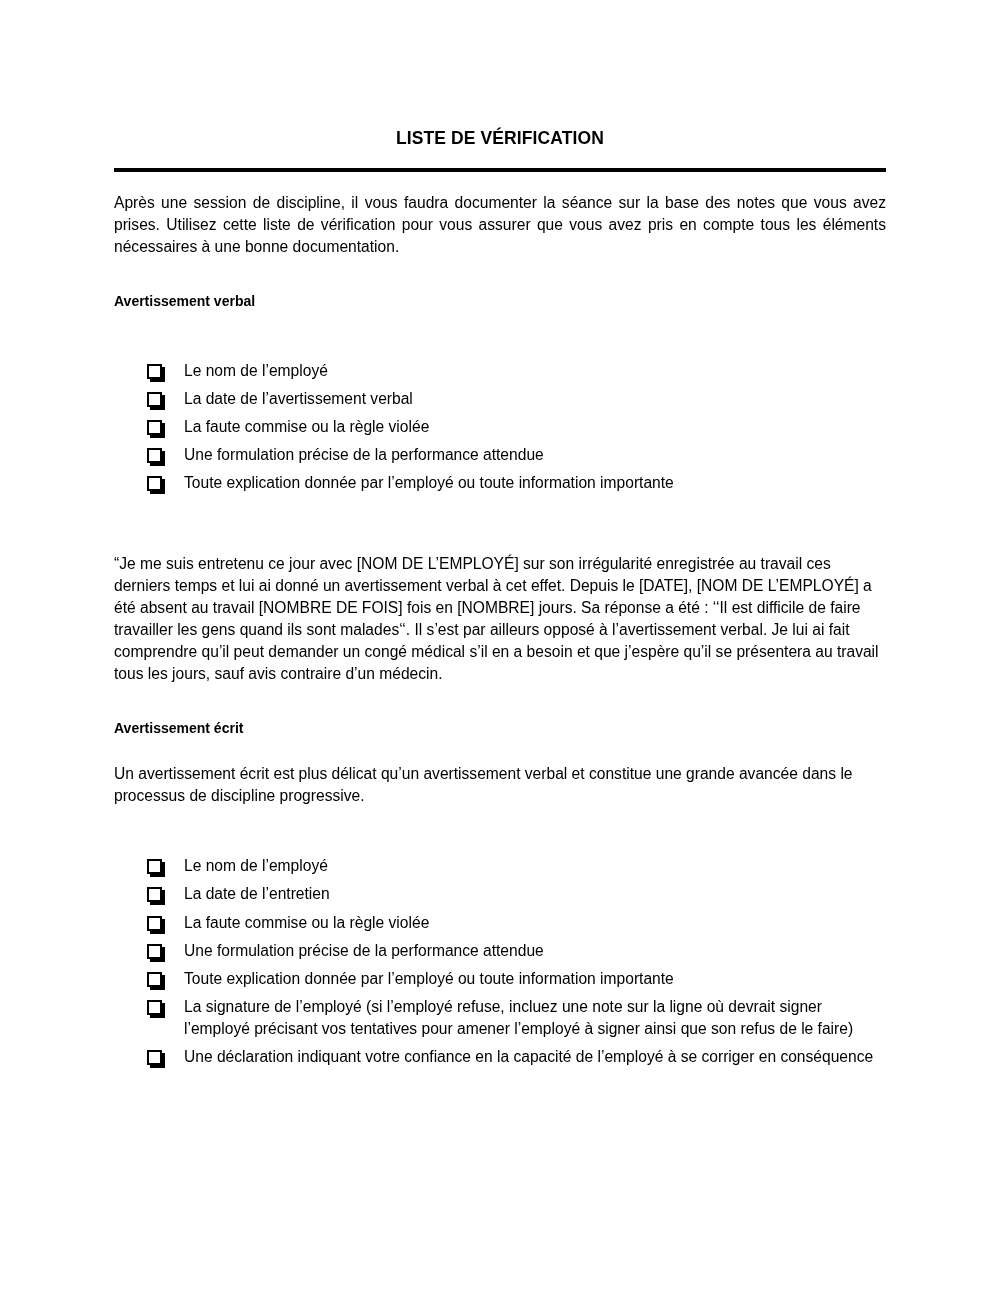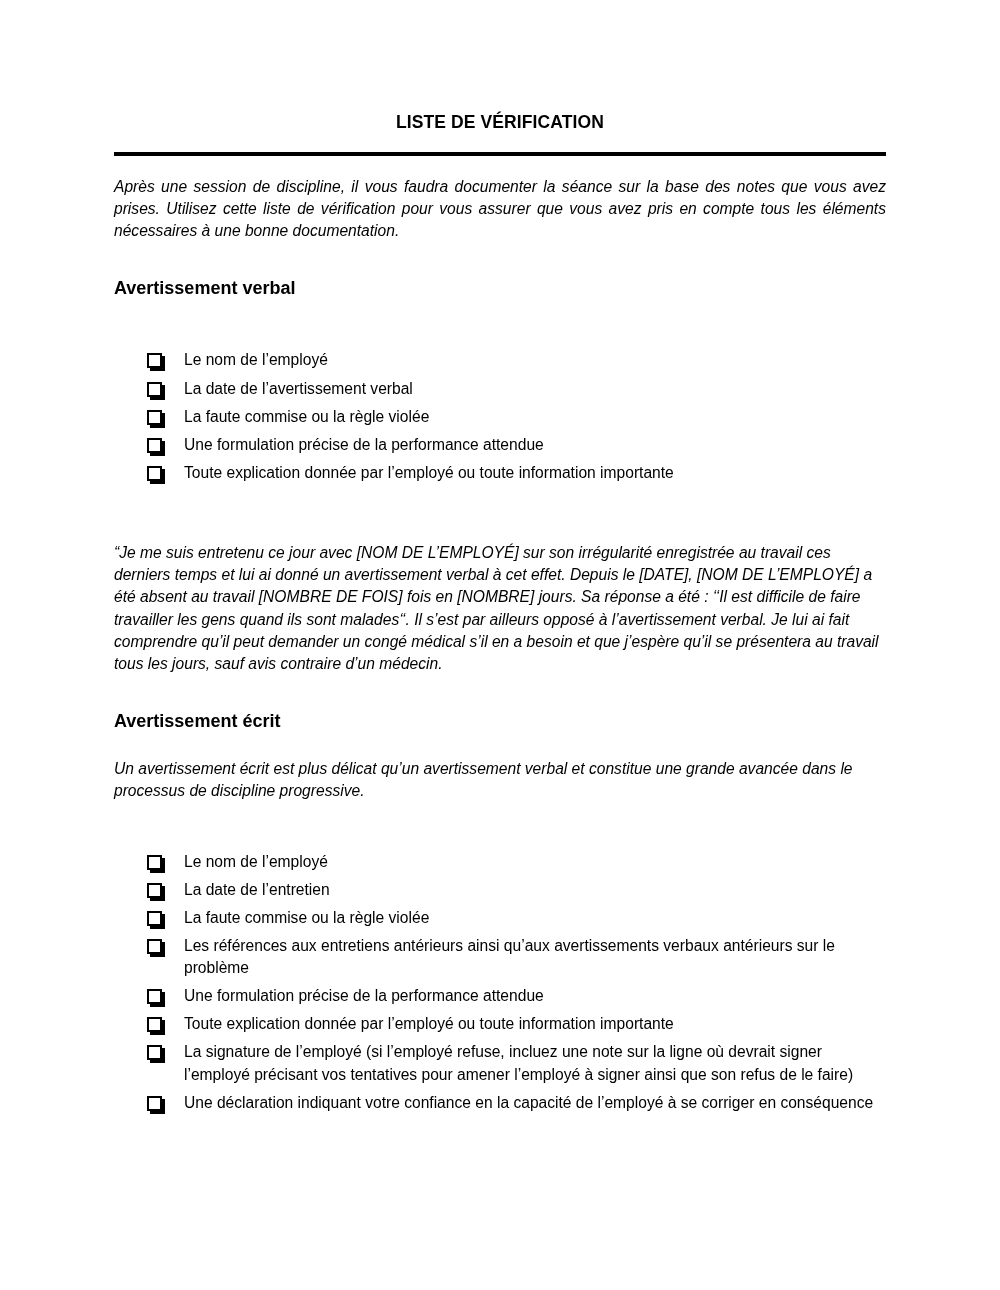--- a/index.html
+++ b/index.html
@@ -28,52 +28,51 @@
   
   .title-block {
     padding-top: 112px;
   }
   .doc-title {
     font-size: 17.5px;
     font-weight: bold;
     text-align: center;
     letter-spacing: 0.1px;
     line-height: 1.25;
-    margin: 0;
+    margin: 16px;
   }
   .doc-subtitle {
     font-size: 17.5px;
     font-weight: bold;
     text-align: center;
     letter-spacing: 0.1px;
     line-height: 1.25;
     margin: 44px 0 0 0;
   }
   .title-rule {
     height: 4px;
     background: #000000;
     margin-top: 18px;
   }
 
   
   .para {
     font-size: 15.6px;
     line-height: 1.42;
     margin: 0;
-    font-style: italic;
   }
   .para.justify {
     text-align: justify;
     text-align-last: left;
   }
   .intro {
     margin-top: 20px;
   }
   .section-heading {
-    font-size: 18px;
+    font-size: 14px;
     font-weight: bold;
     line-height: 1.4;
     margin: 0;
   }
 
   .gap-lg { height: 34px; }
   .gap-md { height: 24px; }
 
   
   .checklist {
@@ -168,24 +167,20 @@
     <li class="check-item">
       <span class="box"></span>
       <span class="label">La date de l’entretien</span>
     </li>
     <li class="check-item">
       <span class="box"></span>
       <span class="label">La faute commise ou la règle violée</span>
     </li>
     <li class="check-item">
       <span class="box"></span>
-      <span class="label">Les références aux entretiens antérieurs ainsi qu’aux avertissements verbaux antérieurs sur le problème</span>
-    </li>
-    <li class="check-item">
-      <span class="box"></span>
       <span class="label">Une formulation précise de la performance attendue</span>
     </li>
     <li class="check-item">
       <span class="box"></span>
       <span class="label">Toute explication donnée par l’employé ou toute information importante</span>
     </li>
     <li class="check-item">
       <span class="box"></span>
       <span class="label">La signature de l’employé (si l’employé refuse, incluez une note sur la ligne où devrait signer l’employé précisant vos tentatives pour amener l’employé à signer ainsi que son refus de le faire)</span>
     </li>

